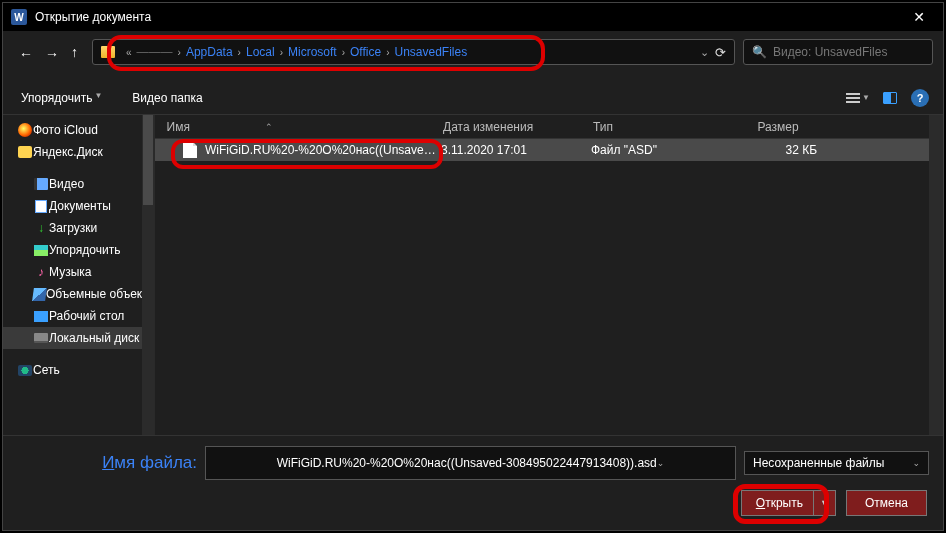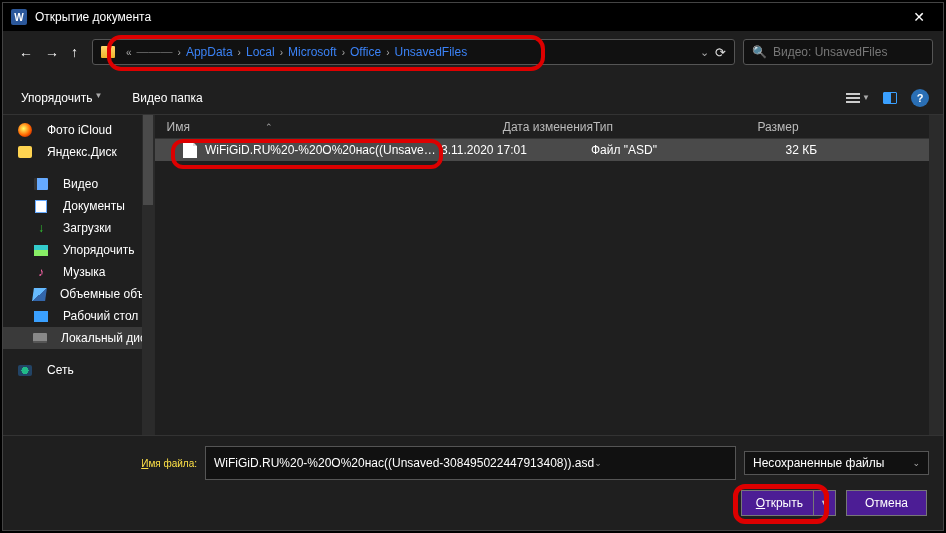--- a/index.html
+++ b/index.html
@@ -39,21 +39,21 @@
   .view-icons { display:flex; align-items:center; gap:10px; }
   .view-icons .vicon { width:22px; height:18px; display:flex; align-items:center; justify-content:center; cursor:pointer; }
   .mini-list { display:flex; flex-direction:column; gap:2px; }
   .mini-list i { display:block; width:14px; height:2px; background:#ccc; }
   .mini-prev { width:14px; height:12px; border:1px solid #3aa0ff; background:linear-gradient(90deg,#3aa0ff 55%,#222 55%); border-radius:1px; }
   .help-q { width:18px; height:18px; border-radius:50%; background:#2a6fb5; color:#fff; display:flex; align-items:center; justify-content:center; font-size:11px; font-weight:bold; }
 
   .body { flex: 1; display: flex; overflow: hidden; position: relative; }
 
   .sidebar { width: 152px; background: #1f1f1f; overflow-y: auto; padding: 4px 0 4px 0; border-right: 1px solid #2a2a2a; position: relative; }
-  .side-item { display: flex; align-items: center; height: 22px; padding: 0 6px 0 14px; cursor: pointer; color: #fff; font-size: 12px; gap: 14px; white-space: nowrap; overflow: hidden; }
+  .side-item { display: flex; align-items: center; height: 22px; padding: 0 6px 0 14px; cursor: pointer; color: #fff; font-size: 12px; gap: 0; white-space: nowrap; overflow: hidden; }
   .side-item.indent { padding-left: 30px; }
   .side-item.sel { background: #3a3a3a; }
   .side-item .icon { width: 16px; height: 14px; display:flex; align-items:center; justify-content:center; font-size:12px; }
   .ic-cloud { width:14px; height:14px; border-radius:50%; background:radial-gradient(circle at 40% 40%, #ff6 0%, #f60 55%, #900 100%); }
   .ic-yd { width:14px; height:12px; background:#ffd451; border-radius:2px; }
   .ic-pc { width:14px; height:11px; border:1px solid #67a7ff; border-bottom:3px solid #67a7ff; background:#1b3b66; }
   .ic-vid { width:14px; height:12px; background:linear-gradient(90deg,#333 3px,#6af 3px); border-radius:1px; }
   .ic-doc { width:12px; height:13px; background:#fff; border:1px solid #6af; }
   .ic-dl { color:#3c3; font-size:13px; font-weight:bold; }
   .ic-img { width:14px; height:11px; background:linear-gradient(#3cc 50%,#8e6 50%); }
@@ -62,46 +62,46 @@
   .ic-desk { width:14px;height:11px;background:#3aa0ff;}
   .ic-disk { width:14px;height:10px;background:#888;border-radius:1px;border-bottom:2px solid #555;}
   .ic-net { width:14px;height:11px;background:radial-gradient(circle,#2b8 40%,transparent 41%) #246; border-radius:2px;}
   .side-scroll { position:absolute; right:0; top:0; bottom:0; width:12px; background:#2b2b2b; }
   .side-scroll .thumb { position:absolute; top:0; height:90px; left:1px; right:1px; background:#4a4a4a; }
 
   .filearea { flex:1; display:flex; flex-direction:column; background:#1f1f1f; position:relative; }
   .columns { height:24px; display:flex; align-items:center; padding:0 12px 0 28px; border-bottom:1px solid #333; color:#bbb; font-size:12px; }
   .col-name { width:260px; display:flex; align-items:center; gap:6px; }
   .col-name .sort-up { font-size:9px; color:#aaa; margin-left:6px; }
-  .col-date { width:150px;text-align:right; }
+  .col-date { width:150px; }
   .col-type { width:140px; }
   .col-size { width:90px; text-align:center; }
 
   .filerow { height:22px; display:flex; align-items:center; padding:0 12px 0 28px; background:#4a4a4a; color:#fff; font-size:12px; cursor:pointer; }
   .filerow .ficon { width:14px; height:16px; background:#fff; margin-right:8px; flex-shrink:0; position:relative; }
   .filerow .ficon:after { content:''; position:absolute; top:0; right:0; border-top:4px solid #4a4a4a; border-left:4px solid #ddd; }
   .filerow .fname { width:236px; overflow:hidden; text-overflow:ellipsis; white-space:nowrap; }
   .filerow .fdate { width:150px; }
   .filerow .ftype { width:140px; }
   .filerow .fsize { width:90px; text-align:right; padding-right:4px; }
 
   .highlight-file { position:absolute; top:24px; left:16px; width:272px; height:30px; border:4px solid #d00; border-radius:12px; pointer-events:none; }
 
   .filescroll { position:absolute; right:0; top:0; bottom:0; width:14px; background:#2b2b2b; }
 
   .footer { background:#1f1f1f; padding:10px 14px 14px 14px; border-top:1px solid #333; display:flex; flex-direction:column; gap:10px; }
   .footer-row { display:flex; align-items:center; gap:8px; }
-  .footer-row .lbl { width:180px; text-align:right; color:#fde047; font-size:10px; }
+  .footer-row .lbl { width:180px; text-align:right; color:#3b82f6; font-size:17px; }
   .footer-row .lbl u { text-decoration:underline; }
-  .fn-input { flex:1; height:24px; background:#111; border:1px solid #555; color:#fff; padding:16px 8px; font-size:12px; display:flex; align-items:center; justify-content:flex-start; cursor:text; }
+  .fn-input { flex:1; height:24px; background:#111; border:1px solid #555; color:#fff; padding:16px 8px; font-size:12px; display:flex; align-items:center; justify-content:center; cursor:text; }
   .fn-input .dd { color:#aaa; font-size:9px; }
   .filter { width:185px; height:24px; background:#111; border:1px solid #555; color:#fff; padding:0 8px; font-size:12px; display:flex; align-items:center; justify-content:space-between; cursor:pointer; }
   .filter .dd { color:#aaa; font-size:9px; }
   .btn-row { display:flex; justify-content:flex-end; gap:10px; padding-right:2px; position:relative; }
-  .btn { height:26px; border:1px solid #777; background:#4c1d95; color:#fff; font-size:12px; padding:0 18px; display:flex; align-items:center; cursor:pointer; }
+  .btn { height:26px; border:1px solid #777; background:#7f1d1d; color:#fff; font-size:12px; padding:0 18px; display:flex; align-items:center; cursor:pointer; }
   .btn.open { padding:0 0 0 14px; }
   .btn.open span.txt { padding-right:10px; }
   .btn.open .split { border-left:1px solid #777; width:22px; height:100%; display:flex; align-items:center; justify-content:center; font-size:9px; color:#ccc; }
   .btn u { text-decoration:underline; }
   .highlight-open { position:absolute; top:-6px; right:100px; width:96px; height:40px; border:5px solid #d00; border-radius:12px; pointer-events:none; }
 </style>
 </head>
 <body>
 
 <div class="dialog">

